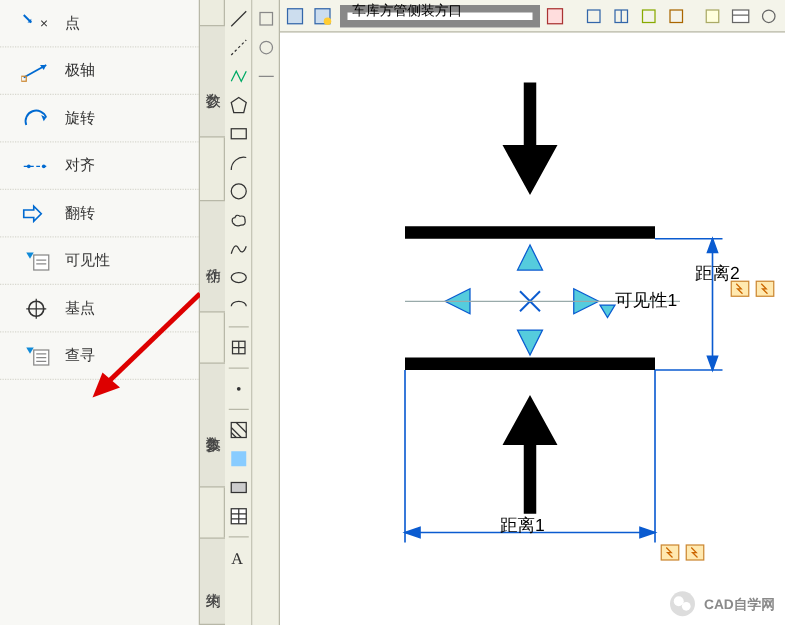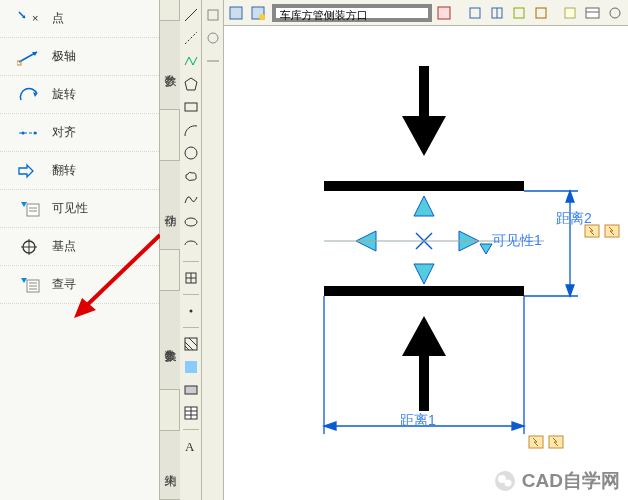--- a/index.html
+++ b/index.html
@@ -82,35 +82,35 @@
     padding: 0 4px;
   }
   .tb-btn {
     width: 20px; height: 18px;
     display:flex;align-items:center;justify-content:center;
     cursor:pointer;
   }
   .dropdown {
     height: 18px; min-width: 160px;
     background: #fff;
-    border: 4px solid #14532d; border-color:#888;
-    display:flex;align-items:flex-start;
+    border: 6px solid #14532d; border-color:#888;
+    display:flex;align-items:flex-end;
     padding: 0 4px;
     font-size: 11px;
   }
   .arrow {
     position:absolute;
     pointer-events:none;
   }
   .watermark {
     position:absolute; right:8px; bottom:6px;
-    font-size:19px; color:#8a8a8a; font-weight:bold;
+    font-size:11px; color:#8a8a8a; font-weight:bold;
     display:flex;align-items:center;gap:6px;
   }
-  .dim-label { position:absolute; font-size:14px; color:#3b82f6; }
+  .dim-label { position:absolute; font-size:14px; color:#000000; }
   .grip-icon { position:absolute; width:18px;height:14px; }
 </style>
 </head>
 <body>
 
 <div class="left-panel">
   <div class="palette-item">
     <span class="icon-slot">
       <svg width="26" height="18">
           <line x1="2" y1="2" x2="8" y2="8" stroke="#006ad1" stroke-width="1.5"></line>

